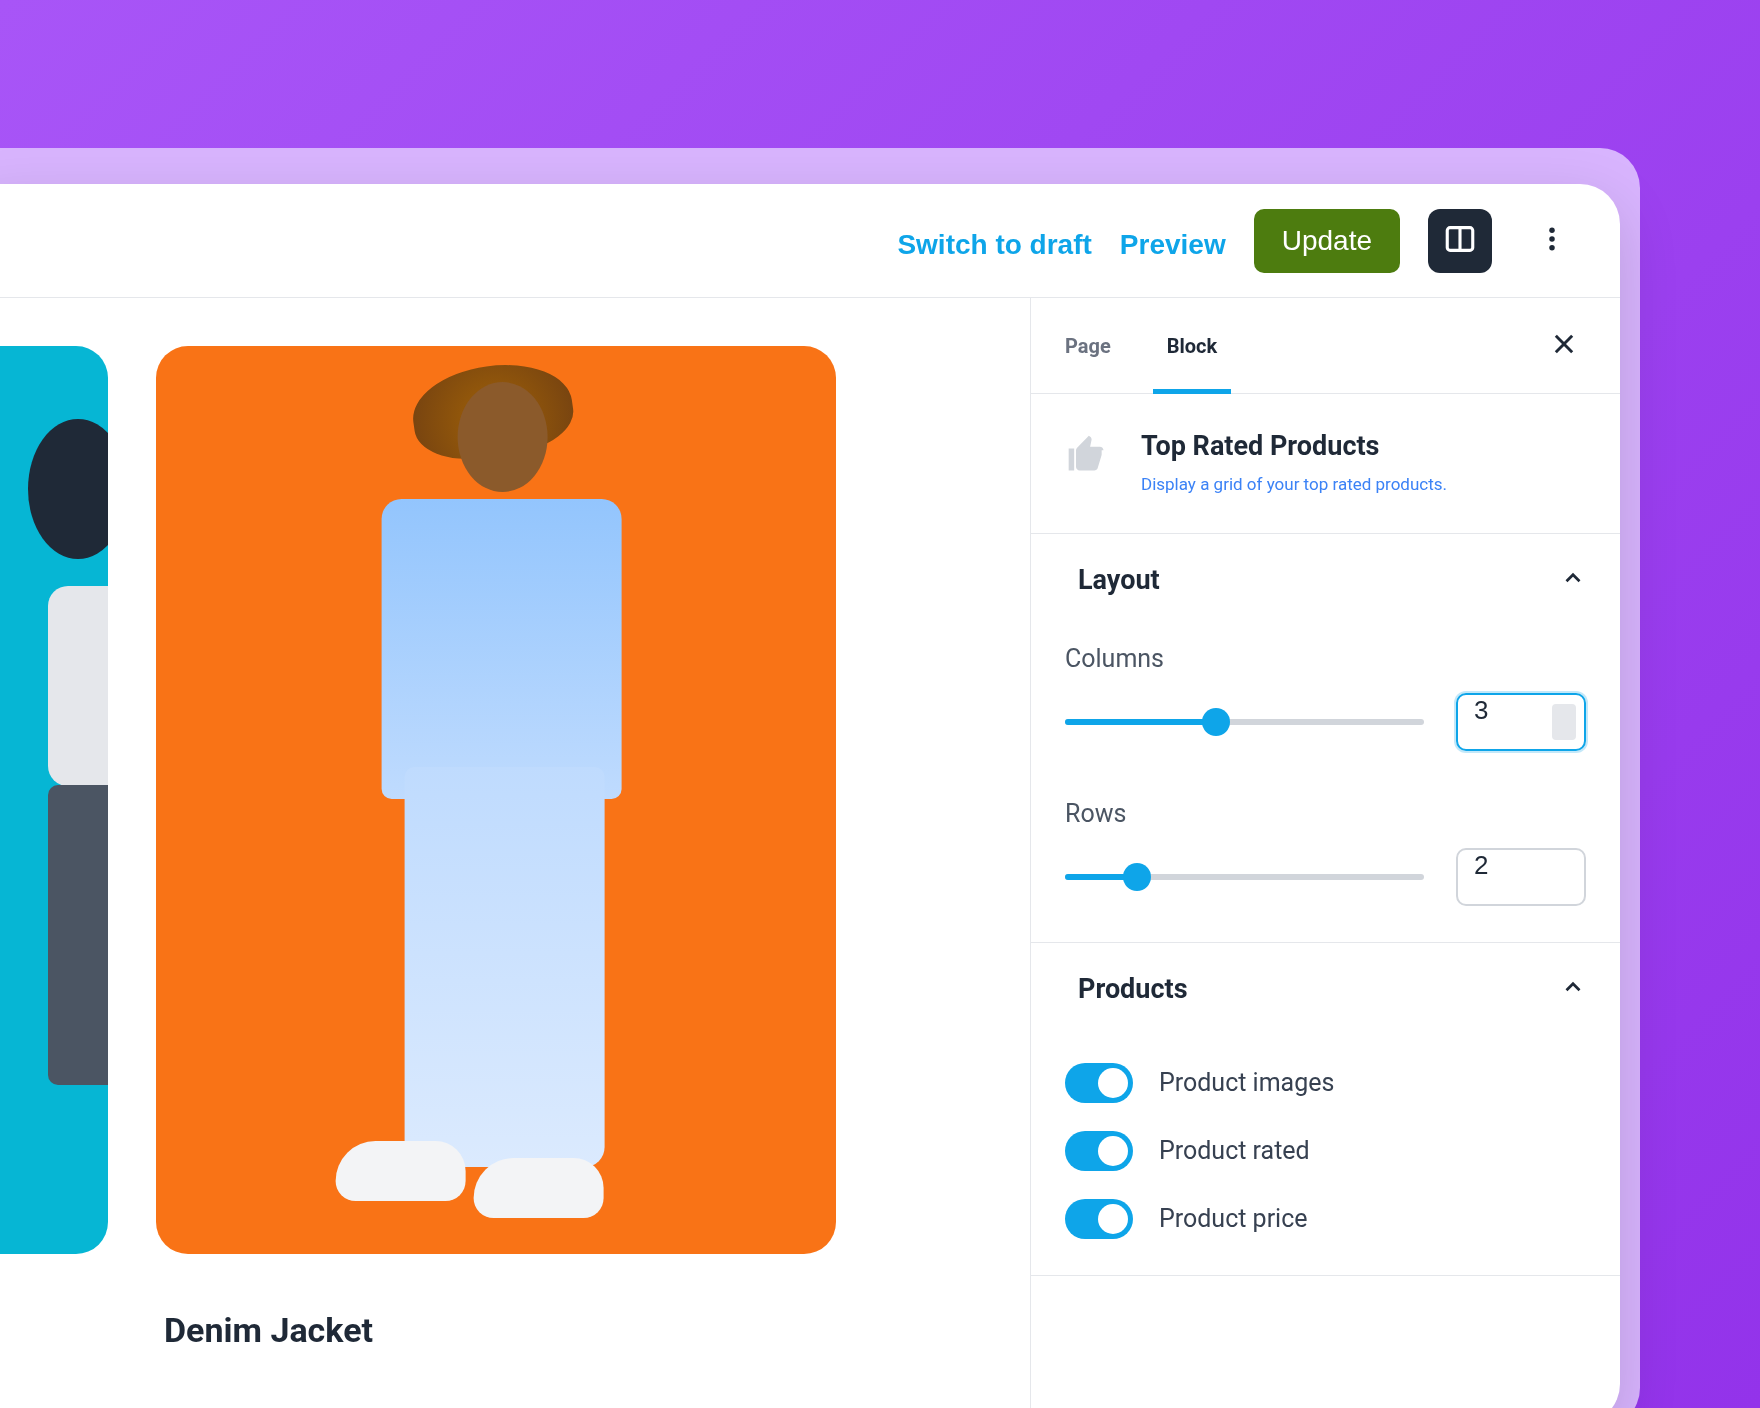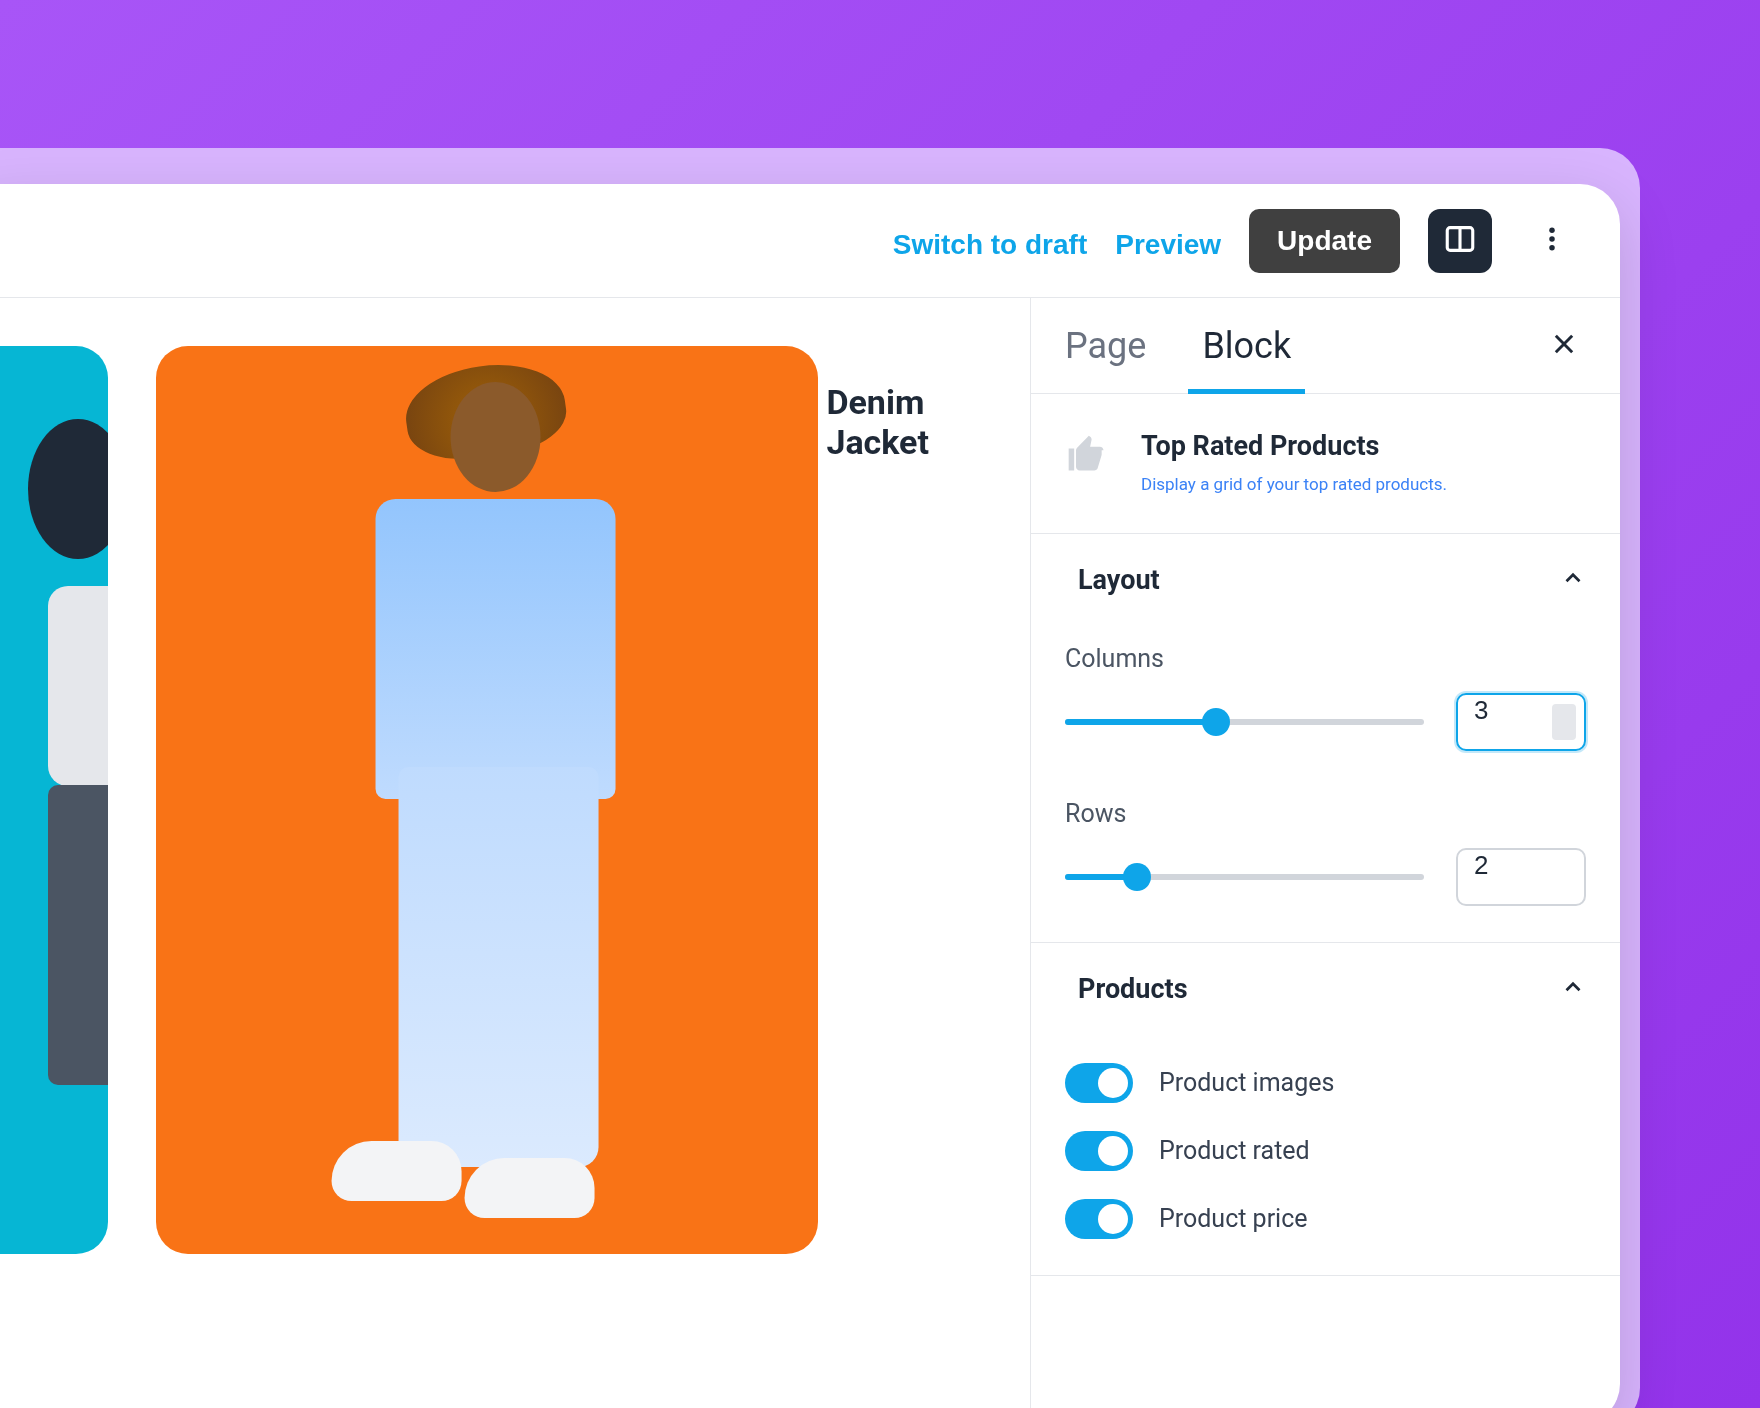--- a/index.html
+++ b/index.html
@@ -44,23 +44,23 @@
   font-size: 28px;
   font-weight: 600;
   color: #0ea5e9;
   background: none;
   border: none;
   cursor: pointer;
   margin-top: 8px;
 }
 .primary-btn {
   font-size: 28px;
-  font-weight: 700;
+  font-weight: 400;
   color: #fff;
-  background: #404040;
+  background: #4d7c0f;
   border: none;
   border-radius: 10px;
   padding: 16px 28px;
   cursor: pointer;
 }
 .icon-btn {
   width: 64px;
   height: 64px;
   border-radius: 12px;
   display: flex;
@@ -77,21 +77,22 @@
 }
 .canvas {
   flex: 1;
   padding: 48px 0 48px 0;
   display: flex;
   gap: 48px;
   overflow: hidden;
 }
 .product-card {
   display: flex;
-  flex-direction: row;
+  flex-direction: column;
+  gap: 20px;
 }
 .product-img {
   width: 680px;
   height: 908px;
   border-radius: 32px;
   background: #f97316;
   position: relative;
   overflow: hidden;
 }
 .product-img.teal { background: #06b6d4; width: 148px; }
@@ -111,22 +112,22 @@
 }
 .tabs {
   display: flex;
   align-items: center;
   padding: 0 34px;
   height: 96px;
   border-bottom: 1px solid #e5e7eb;
   position: relative;
 }
 .tab {
-  font-size: 36px;
-  font-weight: 400;
+  font-size: 20px;
+  font-weight: 700;
   color: #6b7280;
   padding: 0 0;
   margin-right: 56px;
   height: 96px;
   display: flex;
   align-items: center;
   cursor: pointer;
   position: relative;
 }
 .tab.active {

